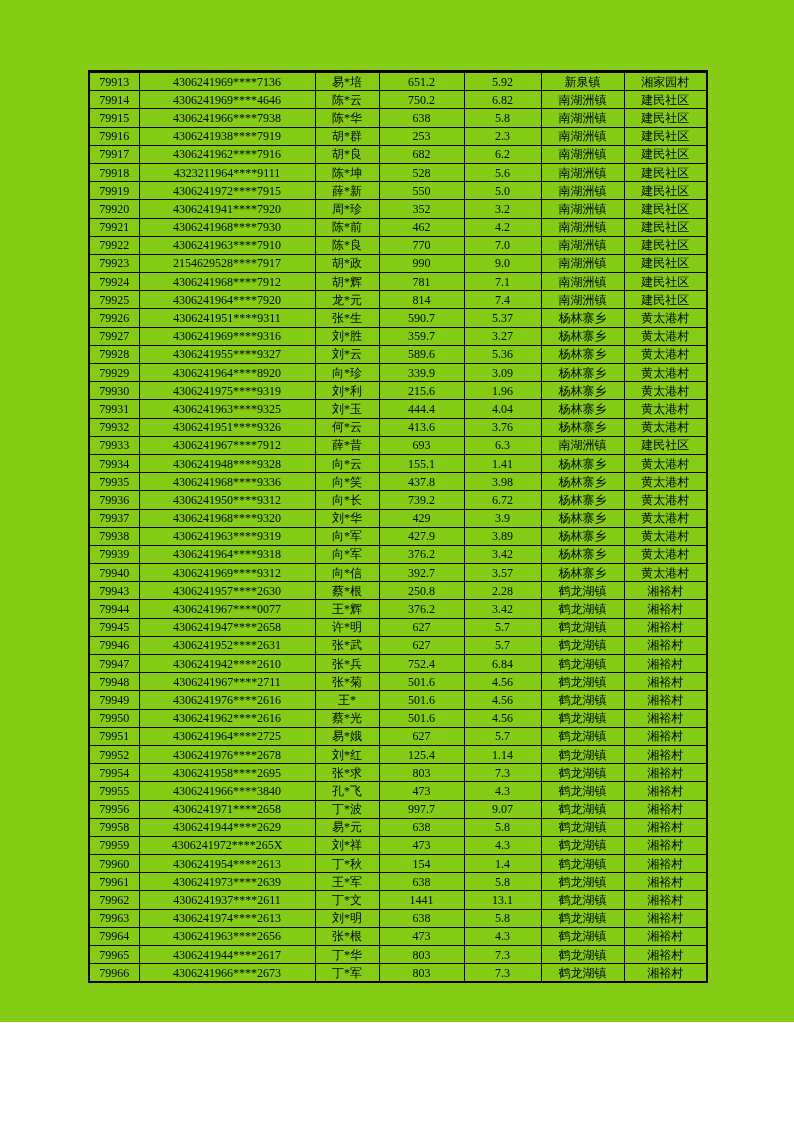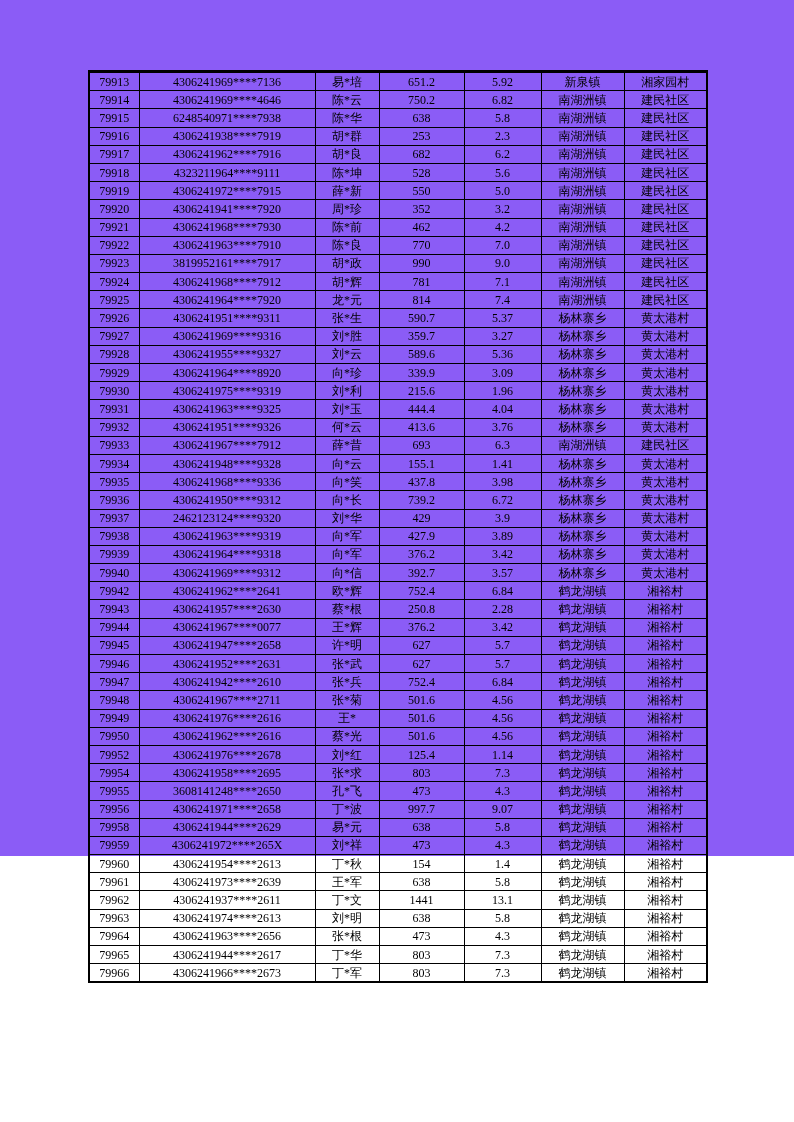--- a/index.html
+++ b/index.html
@@ -10,22 +10,22 @@
   body {
     width: 794px;
     height: 1122px;
     position: relative;
     font-family: "Liberation Serif", "DejaVu Serif", serif;
   }
   .page {
     position: absolute;
     left: 0; top: 0;
     width: 794px;
-    height: 856px;
-    background: #8b5cf6;
+    height: 1022px;
+    background: #84cc16;
   }
   table.records {
     position: absolute;
     left: 88px;
     top: 70px;
     width: 618px;
     border-collapse: collapse;
     table-layout: fixed;
     border: 2px solid #000000;
     border-top: 3px solid #000000;
@@ -79,21 +79,21 @@
           <td>79914</td>
           <td>4306241969****4646</td>
           <td>陈*云</td>
           <td>750.2</td>
           <td>6.82</td>
           <td>南湖洲镇</td>
           <td>建民社区</td>
         </tr>
         <tr>
           <td>79915</td>
-          <td>6248540971****7938</td>
+          <td>4306241966****7938</td>
           <td>陈*华</td>
           <td>638</td>
           <td>5.8</td>
           <td>南湖洲镇</td>
           <td>建民社区</td>
         </tr>
         <tr>
           <td>79916</td>
           <td>4306241938****7919</td>
           <td>胡*群</td>
@@ -151,21 +151,21 @@
           <td>79922</td>
           <td>4306241963****7910</td>
           <td>陈*良</td>
           <td>770</td>
           <td>7.0</td>
           <td>南湖洲镇</td>
           <td>建民社区</td>
         </tr>
         <tr>
           <td>79923</td>
-          <td>3819952161****7917</td>
+          <td>2154629528****7917</td>
           <td>胡*政</td>
           <td>990</td>
           <td>9.0</td>
           <td>南湖洲镇</td>
           <td>建民社区</td>
         </tr>
         <tr>
           <td>79924</td>
           <td>4306241968****7912</td>
           <td>胡*辉</td>
@@ -277,21 +277,21 @@
           <td>79936</td>
           <td>4306241950****9312</td>
           <td>向*长</td>
           <td>739.2</td>
           <td>6.72</td>
           <td>杨林寨乡</td>
           <td>黄太港村</td>
         </tr>
         <tr>
           <td>79937</td>
-          <td>2462123124****9320</td>
+          <td>4306241968****9320</td>
           <td>刘*华</td>
           <td>429</td>
           <td>3.9</td>
           <td>杨林寨乡</td>
           <td>黄太港村</td>
         </tr>
         <tr>
           <td>79938</td>
           <td>4306241963****9319</td>
           <td>向*军</td>
@@ -312,29 +312,20 @@
         <tr>
           <td>79940</td>
           <td>4306241969****9312</td>
           <td>向*信</td>
           <td>392.7</td>
           <td>3.57</td>
           <td>杨林寨乡</td>
           <td>黄太港村</td>
         </tr>
         <tr>
-          <td>79942</td>
-          <td>4306241962****2641</td>
-          <td>欧*辉</td>
-          <td>752.4</td>
-          <td>6.84</td>
-          <td>鹤龙湖镇</td>
-          <td>湘裕村</td>
-        </tr>
-        <tr>
           <td>79943</td>
           <td>4306241957****2630</td>
           <td>蔡*根</td>
           <td>250.8</td>
           <td>2.28</td>
           <td>鹤龙湖镇</td>
           <td>湘裕村</td>
         </tr>
         <tr>
           <td>79944</td>
@@ -393,40 +384,49 @@
         <tr>
           <td>79950</td>
           <td>4306241962****2616</td>
           <td>蔡*光</td>
           <td>501.6</td>
           <td>4.56</td>
           <td>鹤龙湖镇</td>
           <td>湘裕村</td>
         </tr>
         <tr>
+          <td>79951</td>
+          <td>4306241964****2725</td>
+          <td>易*娥</td>
+          <td>627</td>
+          <td>5.7</td>
+          <td>鹤龙湖镇</td>
+          <td>湘裕村</td>
+        </tr>
+        <tr>
           <td>79952</td>
           <td>4306241976****2678</td>
           <td>刘*红</td>
           <td>125.4</td>
           <td>1.14</td>
           <td>鹤龙湖镇</td>
           <td>湘裕村</td>
         </tr>
         <tr>
           <td>79954</td>
           <td>4306241958****2695</td>
           <td>张*求</td>
           <td>803</td>
           <td>7.3</td>
           <td>鹤龙湖镇</td>
           <td>湘裕村</td>
         </tr>
         <tr>
           <td>79955</td>
-          <td>3608141248****2650</td>
+          <td>4306241966****3840</td>
           <td>孔*飞</td>
           <td>473</td>
           <td>4.3</td>
           <td>鹤龙湖镇</td>
           <td>湘裕村</td>
         </tr>
         <tr>
           <td>79956</td>
           <td>4306241971****2658</td>
           <td>丁*波</td>

